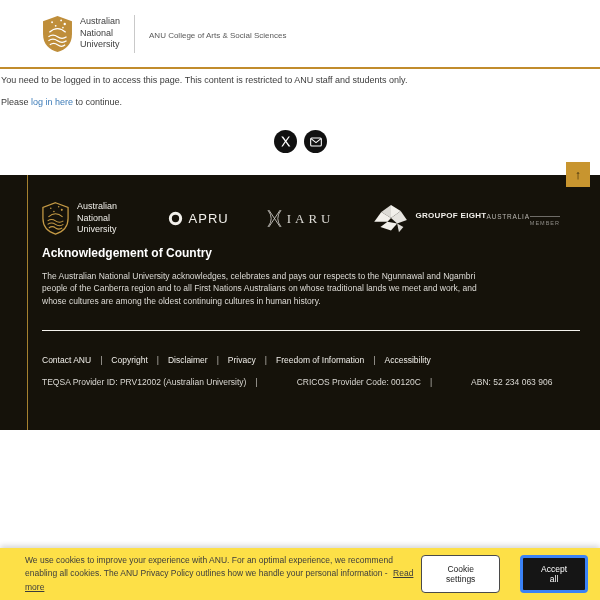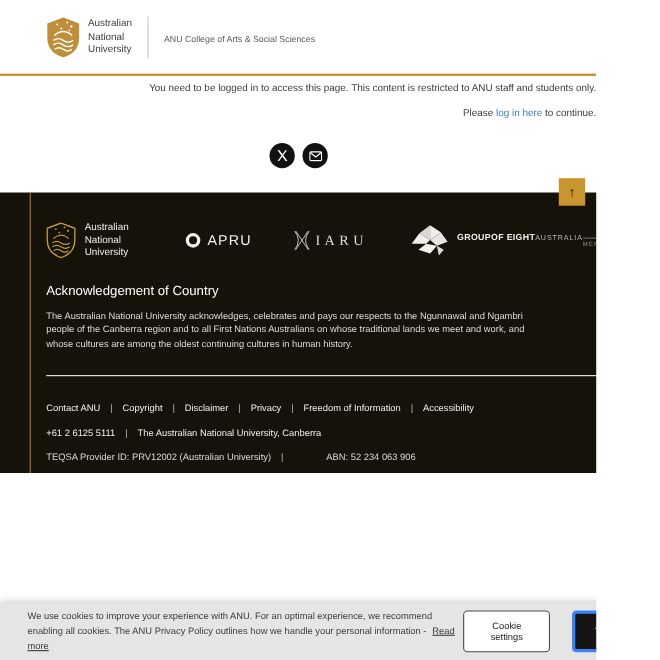--- a/index.html
+++ b/index.html
@@ -1,29 +1,29 @@
 <!DOCTYPE html>
 <html><head>
 <meta charset="utf-8">
 <style>
   * { margin:0; padding:0; box-sizing:border-box; }
   html,body { width:600px; height:600px; }
   body { font-family:"Liberation Sans", sans-serif; background:#fff; }
-  .page { position:relative; width:542px; height:600px; overflow:hidden; background:#fff; }
+  .page { position:relative; width:600px; height:600px; overflow:hidden; background:#fff; }
 
   
   header { height:69px; display:flex; align-items:center; padding-left:42px; border-bottom:2px solid #c18c2c; background:#fff; }
   .brand { display:flex; align-items:center; gap:7px; cursor:pointer; }
   .brand-text { font-size:9px; line-height:1.28; color:#404040; display:flex; flex-direction:column; }
   .hdr-divider { width:1px; height:38px; background:#c9c9c9; margin:0 14px; }
   .site-title { font-size:11.5px; letter-spacing:0.4px; color:#595959; font-weight:500; }
   .site-subtitle { font-size:8px; color:#595959; margin-top:3px; }
 
   
-  main { padding:6px 0 0 1px;text-align:right; }
+  main { padding:6px 0 0 1px; }
   .msg { font-size:9px; color:#3c3c3c; }
   .msg2 { font-size:9px; color:#3c3c3c; margin-top:12px; }
   .login-link { color:#3e7cb8; text-decoration:none; cursor:pointer; }
   .social-row { display:flex; justify-content:center; gap:7px; margin-top:23px; }
   .social-btn { width:23px; height:23px; border-radius:50%; background:#111; display:flex; align-items:center; justify-content:center; cursor:pointer; border:none; }
 
   
   .back-top { position:absolute; top:162px; right:10px; width:24px; height:25px; background:#c8952f; border:none; color:#211a07; font-size:13px; font-weight:bold; cursor:pointer; z-index:3; line-height:1; }
 
   
@@ -35,34 +35,34 @@
   .partners { display:flex; align-items:center; margin-left:auto; gap:38px; }
   .apru { display:flex; align-items:center; gap:6px; color:#f2f0eb; font-size:13px; letter-spacing:1px; }
   .iaru { display:flex; align-items:center; gap:5px; color:#dcdad5; font-family:"Liberation Serif", serif; font-size:13px; letter-spacing:4px; }
   .go8 { display:flex; align-items:center; gap:7px; }
   .go8-text { display:flex; flex-direction:row; color:#f2f0eb; }
   .go8-main { font-size:8px; font-weight:bold; line-height:1.1; letter-spacing:0.3px; }
   .go8-aus { font-size:6.5px; color:#b9b7b2; letter-spacing:0.8px; margin-top:1px; }
   .go8-member { font-size:5.5px; color:#8f8d88; letter-spacing:1px; margin-top:4px; padding-top:3px; border-top:1px solid #6e6c67; }
 
   .ack { padding:0 60px 0 42px; }
-  .ack h2 { font-size:12px; font-weight:normal; color:#fff; margin-top:21px; }
+  .ack h2 { font-size:12px; font-weight:bold; color:#fff; margin-top:10px; }
   .ack p { font-size:8.5px; line-height:1.45; color:#dedcd7; margin-top:10px; max-width:452px; }
   .f-rule { border:none; border-top:1px solid #f5f3ee; margin:23px 20px 0 42px; }
 
   .sep-list { display:flex; align-items:center; flex-wrap:wrap; padding-left:42px; font-size:8.5px; color:#f0eee9; }
   .sep-list > span { cursor:pointer; }
   .sep-list > span:not(:last-child)::after { content:"|"; color:#bdbbb6; margin:0 9px; cursor:default; }
   .links-row { margin-top:24px; font-weight:500; }
   .contact-row { margin-top:12px; }
   .legal-row { margin-top:12px; color:#dad8d3;gap:30px; }
   .static-item { cursor:default !important; }
 
   
-  .cookie { position:absolute; left:0; bottom:0; width:600px; height:52px; background:#e5e5e5; box-shadow:0 -2px 6px rgba(0,0,0,0.18); display:flex; align-items:center; padding:0 12px 0 25px; z-index:4; }
+  .cookie { position:absolute; left:0; bottom:0; width:600px; height:52px; background:#fde047; box-shadow:0 -2px 6px rgba(0,0,0,0.18); display:flex; align-items:center; padding:0 12px 0 25px; z-index:4; }
   .cookie-text { font-size:8.5px; color:#3c3c3c; line-height:1.55; width:402px; }
   .read-more { color:#3c3c3c; text-decoration:underline; cursor:pointer; margin-left:3px; }
   .cookie-btns { display:flex; gap:20px; margin-left:auto; }
   .btn-outline { background:#fff; border:1px solid #4a4a4a; border-radius:4px; padding:6px 10px; font-size:8.5px; color:#222; font-family:inherit; cursor:pointer; }
   .btn-solid { background:#151515; border:3px solid #3b82f6; border-radius:4px; padding:6px 13px; font-size:8.5px; color:#fff; font-family:inherit; cursor:pointer; }
 </style>
 </head>
 <body>
 
 <div class="page">
@@ -178,27 +178,24 @@
 
     <nav class="sep-list links-row">
       <span>Contact ANU</span>
       <span>Copyright</span>
       <span>Disclaimer</span>
       <span>Privacy</span>
       <span>Freedom of Information</span>
       <span>Accessibility</span>
     </nav>
 
-    <div class="sep-list contact-row">
-      <span class="static-item">+61 2 6125 5111</span>
-      <span class="static-item">The Australian National University, Canberra</span>
-    </div>
 
     <div class="sep-list legal-row">
       <span class="static-item">TEQSA Provider ID: PRV12002 (Australian University)</span>
+      <span class="static-item">CRICOS Provider Code: 00120C</span>
       <span class="static-item">ABN: 52 234 063 906</span>
     </div>
   </footer>
 
   <div class="cookie">
     <p class="cookie-text"><span>We use cookies to improve your experience with ANU. For an optimal experience, we recommend enabling all cookies. The ANU Privacy Policy outlines how we handle your personal information - </span><a class="read-more">Read more</a></p>
     <div class="cookie-btns">
       <button class="btn-outline">Cookie settings</button>
       <button class="btn-solid">Accept all</button>
     </div>

